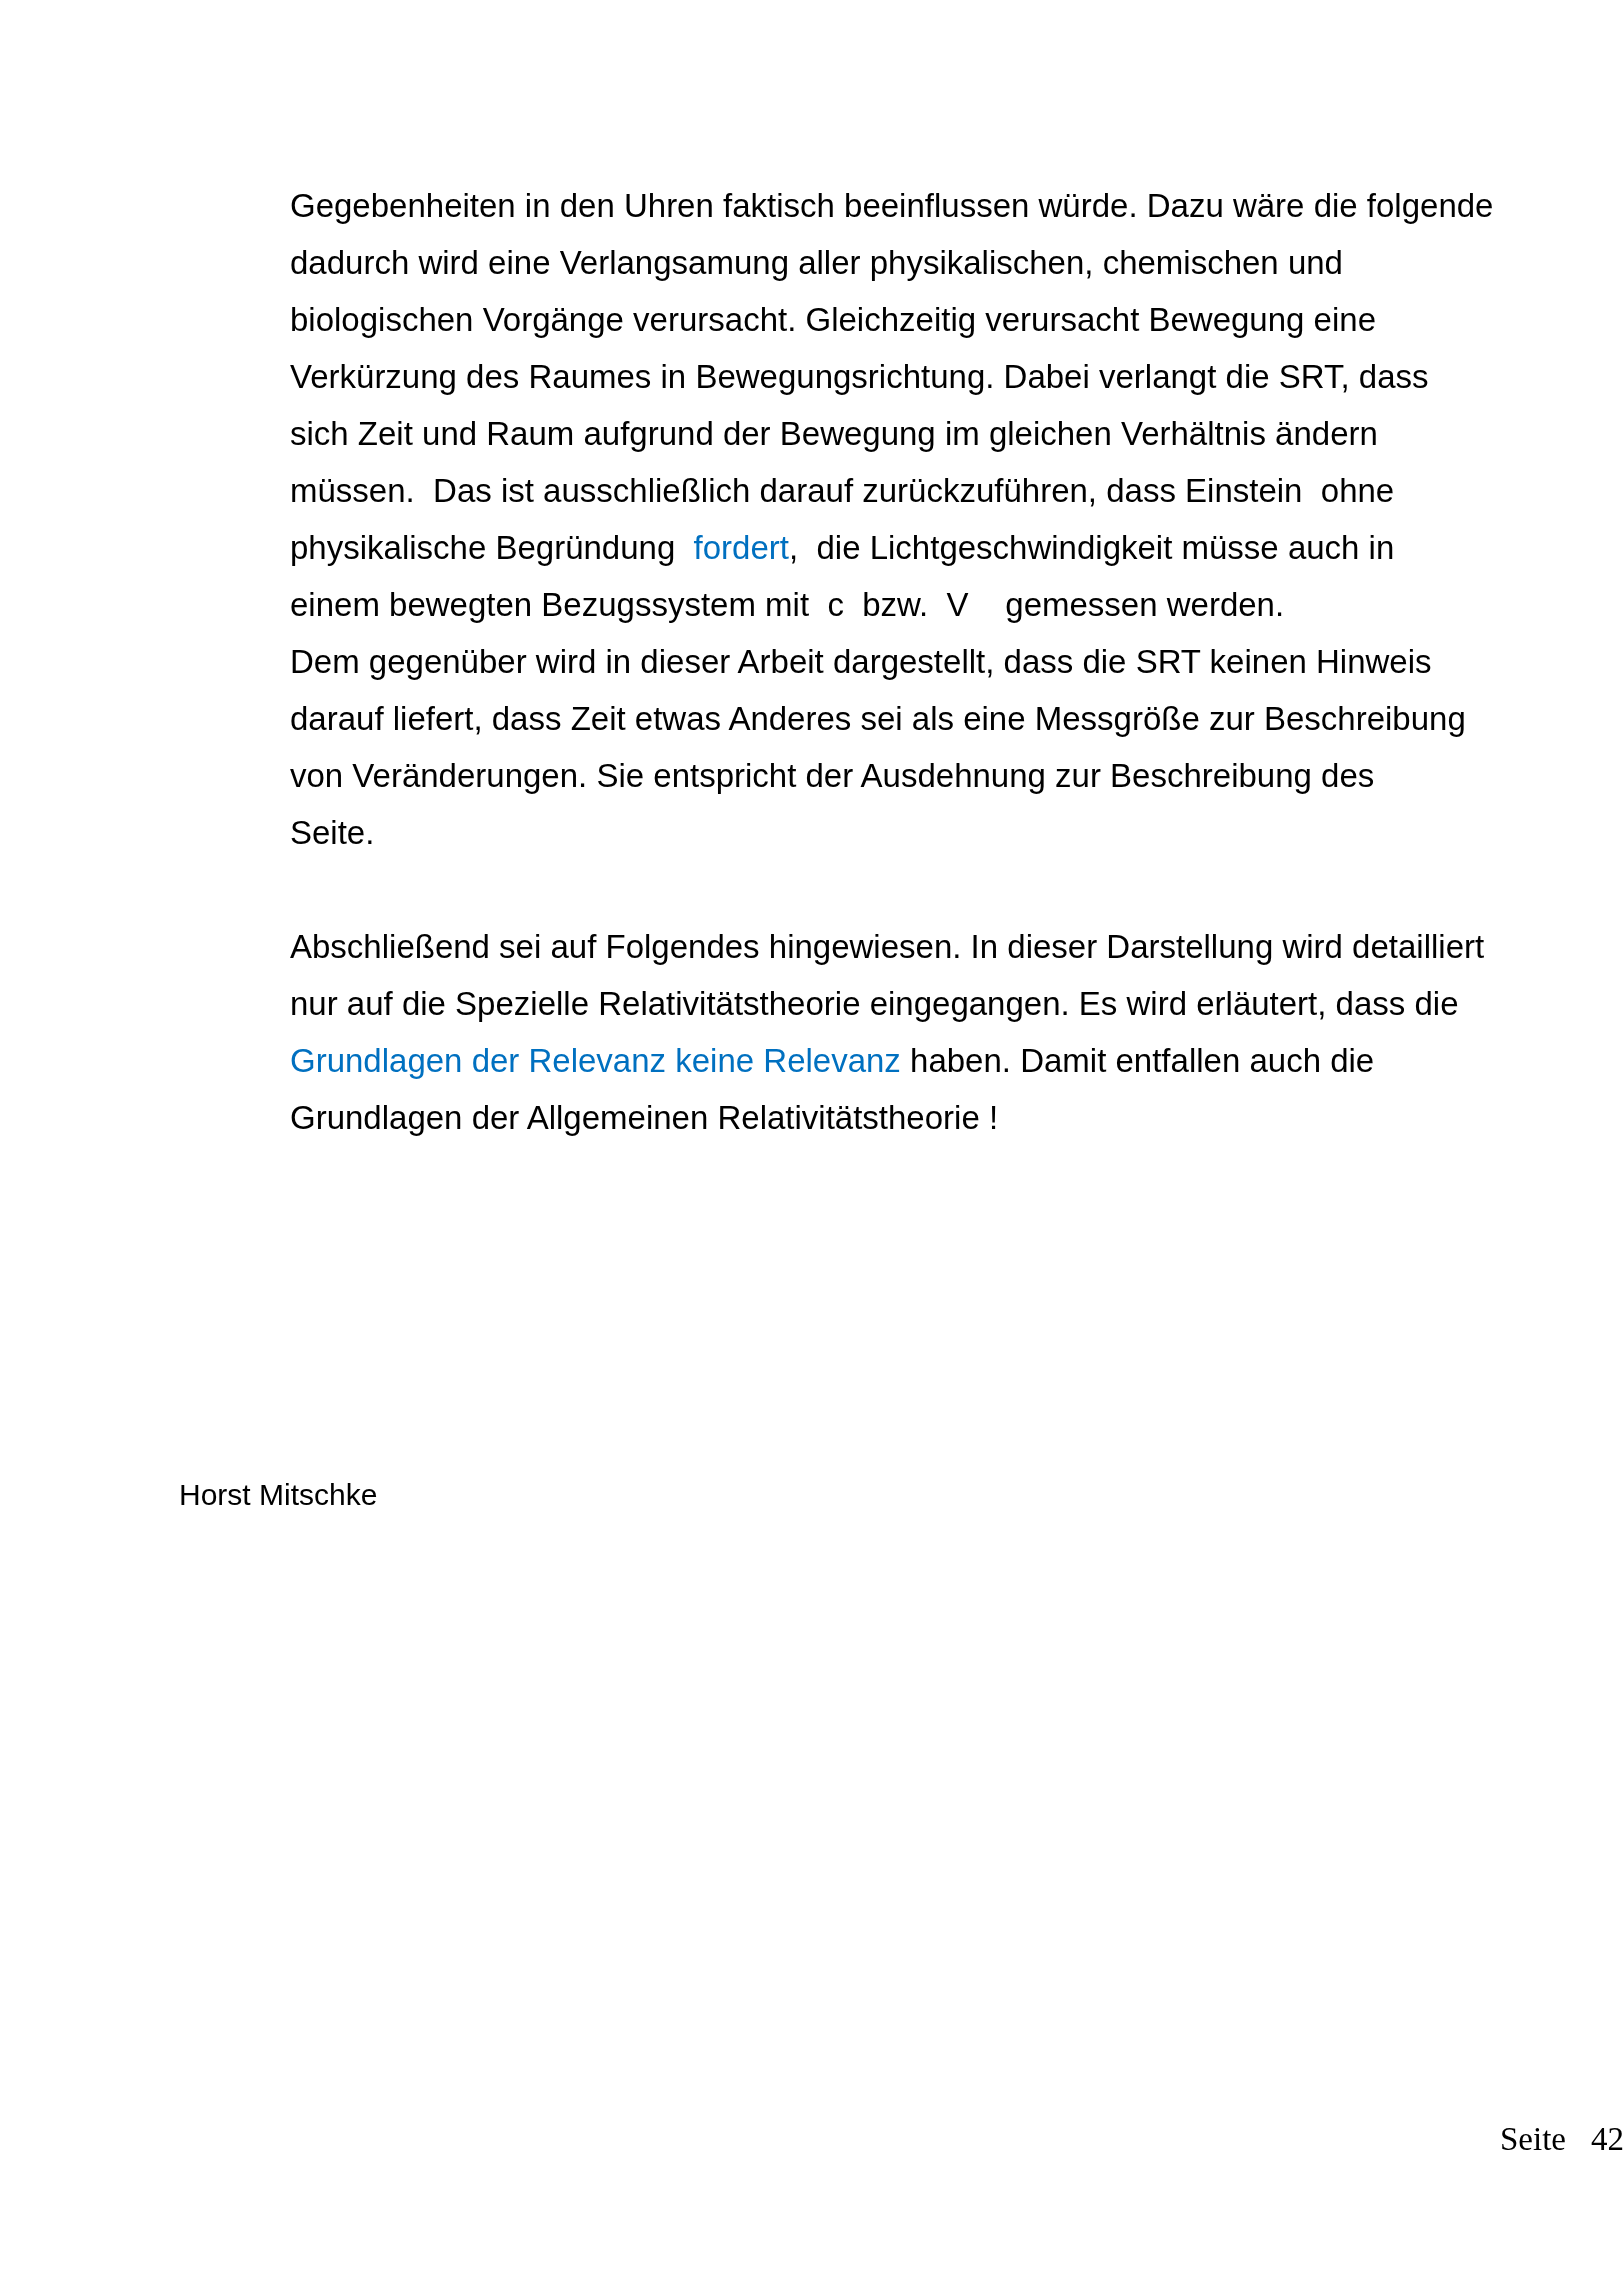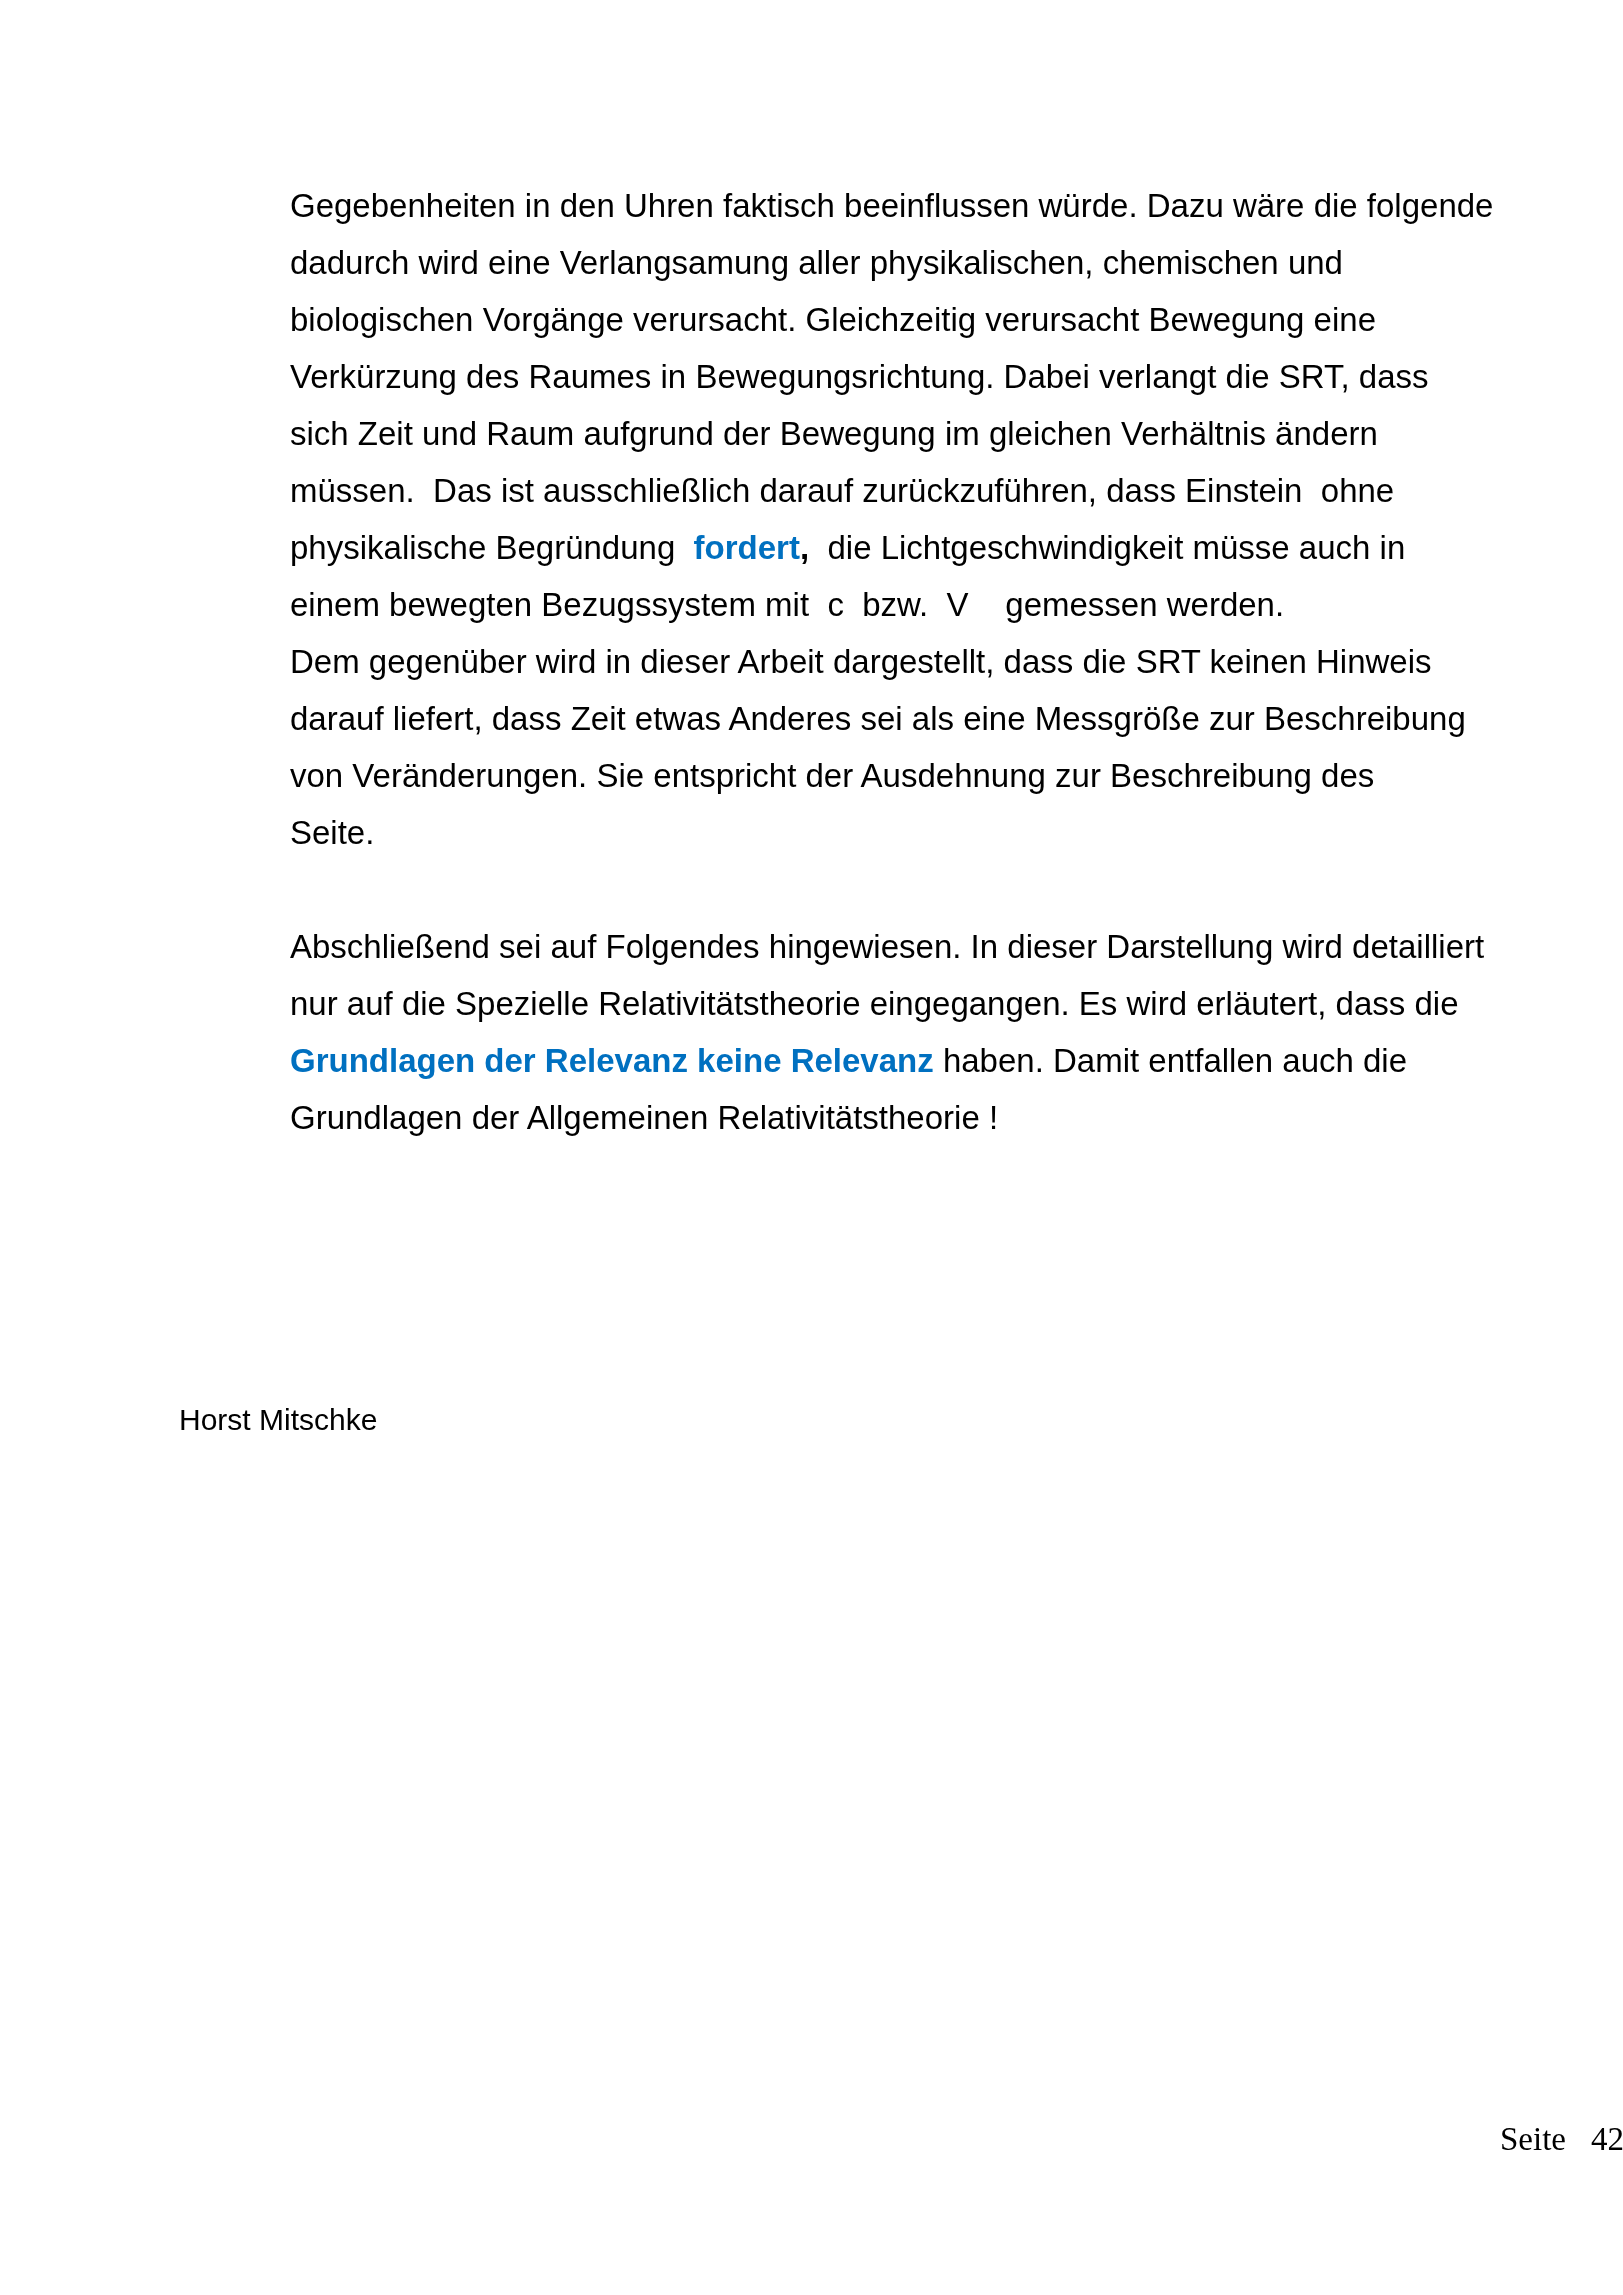--- a/index.html
+++ b/index.html
@@ -25,27 +25,27 @@
     line-height: 57px;
     letter-spacing: 0;
   }
   .line {
     white-space: pre;
   }
   .paragraph.gap-before {
     margin-top: 57px;
   }
   .seg-bold {
-    font-weight: bold;
+    font-weight: normal;
     margin-top: 8px;
   }
   .signature {
     position: absolute;
     left: 179px;
-    top: 1403px;
+    top: 1478px;
     font-size: 30px;
     line-height: normal;
   }
   .footer {
     position: absolute;
     left: 0;
     top: 2121px;
     width: 100%;
     text-align: right;
     font-family: "Liberation Serif", serif;

